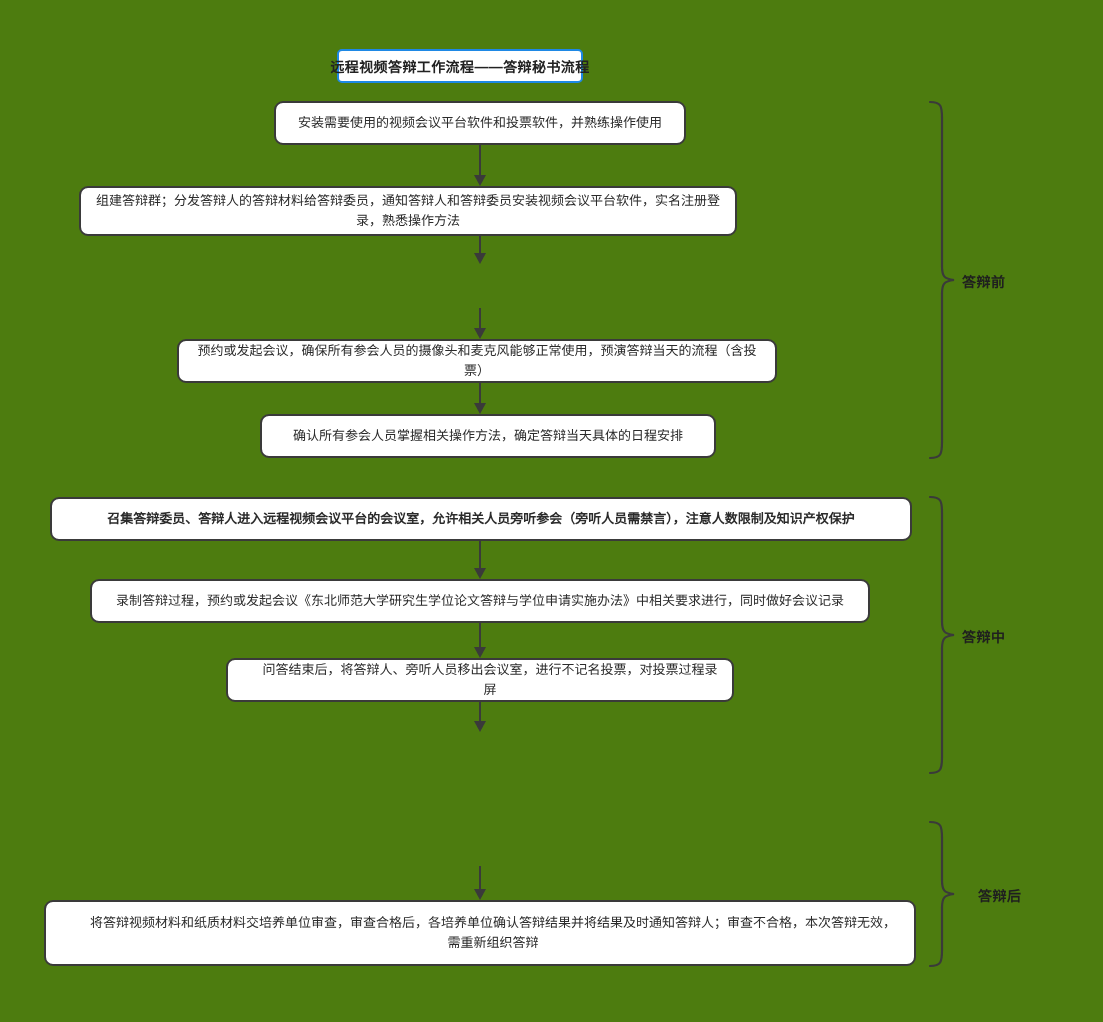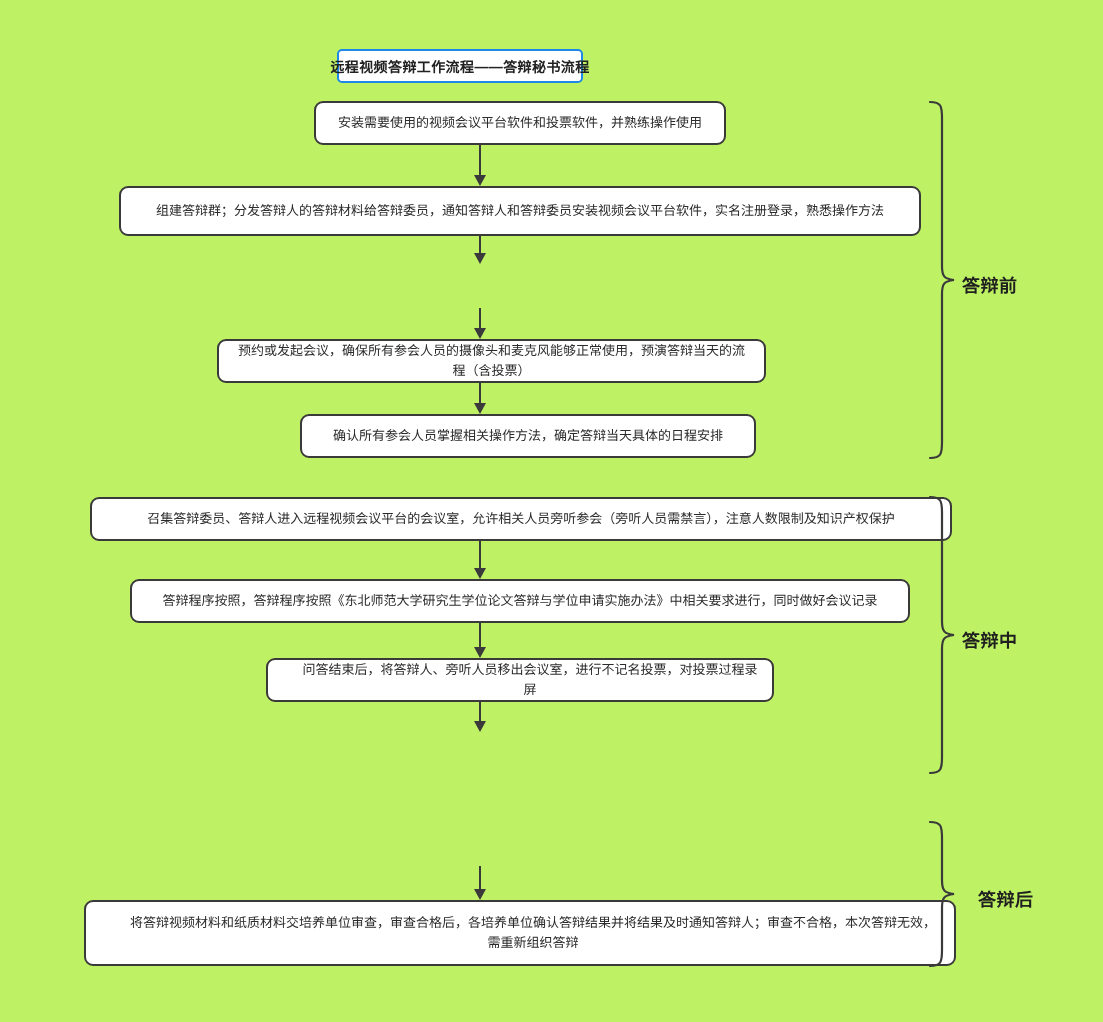--- a/index.html
+++ b/index.html
@@ -46,21 +46,20 @@
     border-radius: 9px;
     background: #ffffff;
     display: flex;
     align-items: center;
     justify-content: flex-start;
     text-align: center;
     font-size: 13px;
     line-height: 1.55;
     color: #2b2b2b;
     padding: 4px 14px;
-    margin-left: 40px;
   }
   .node .node-text {
     display: block;
     width: 100%;
   }
 
   
   .arrow {
     position: absolute;
     width: 14px;
@@ -89,61 +88,61 @@
   
   .brace-group {
     position: absolute;
   }
   .brace-group svg {
     display: block;
     overflow: visible;
   }
   .phase-label {
     position: absolute;
-    font-size: 18px;
+    font-size: 14px;
     font-weight: bold;
     color: #1f1f1f;
     white-space: nowrap;
     letter-spacing: 0.5px;
   }
 </style>
 </head>
 <body>
 
-<div id="canvas" style="background: #bef264;">
+<div id="canvas" style="background: #4d7c0f;">
 
   <div class="title-box" style="left: 337px; top: 49px; width: 246px; height: 34px; border-color: rgb(30, 136, 229);">
     <span>远程视频答辩工作流程——答辩秘书流程</span>
   </div>
 
   <div class="node" style="left: 274px; top: 101px; width: 412px; height: 44px; border-color: rgb(58, 58, 58);">
     <span class="node-text">安装需要使用的视频会议平台软件和投票软件，并熟练操作使用</span>
   </div>
 
   <div class="arrow" style="left:473px; top:145px; height:41px;">
     <div class="shaft" style="height: 30px; background: rgb(58, 58, 58);"></div>
     <div class="head" style="border-top-color: rgb(58, 58, 58);"></div>
   </div>
 
-  <div class="node" style="left: 79px; top: 186px; width: 802px; height: 50px; border-color: rgb(58, 58, 58);">
+  <div class="node" style="left: 79px; top: 186px; width: 658px; height: 50px; border-color: rgb(58, 58, 58);">
     <span class="node-text">组建答辩群；分发答辩人的答辩材料给答辩委员，通知答辩人和答辩委员安装视频会议平台软件，实名注册登录，熟悉操作方法</span>
   </div>
 
   <div class="arrow" style="left:473px; top:236px; height:28px;">
     <div class="shaft" style="height: 17px; background: rgb(58, 58, 58);"></div>
     <div class="head" style="border-top-color: rgb(58, 58, 58);"></div>
   </div>
 
 
   <div class="arrow" style="left:473px; top:308px; height:31px;">
     <div class="shaft" style="height: 20px; background: rgb(58, 58, 58);"></div>
     <div class="head" style="border-top-color: rgb(58, 58, 58);"></div>
   </div>
 
-  <div class="node" style="left: 177px; top: 339px; width: 549px; height: 44px; border-color: rgb(58, 58, 58);">
+  <div class="node" style="left: 177px; top: 339px; width: 600px; height: 44px; border-color: rgb(58, 58, 58);">
     <span class="node-text">预约或发起会议，确保所有参会人员的摄像头和麦克风能够正常使用，预演答辩当天的流程（含投票）</span>
   </div>
 
   <div class="arrow" style="left:473px; top:383px; height:31px;">
     <div class="shaft" style="height: 20px; background: rgb(58, 58, 58);"></div>
     <div class="head" style="border-top-color: rgb(58, 58, 58);"></div>
   </div>
 
   <div class="node" style="left: 260px; top: 414px; width: 456px; height: 44px; border-color: rgb(58, 58, 58);">
     <span class="node-text">确认所有参会人员掌握相关操作方法，确定答辩当天具体的日程安排</span>
@@ -151,31 +150,31 @@
 
   <div class="brace-group" style="left:928px; top:100px; width:30px; height:360px;">
     <svg width="30" height="360" viewBox="0 0 30 360" fill="none">
       <path d="M2 2 C 13 2, 14 6, 14 18 L14 166 C14 176, 16 179, 26 180 C16 181, 14 184, 14 194 L14 342 C14 354, 13 358, 2 358" stroke="#3a3a3a" stroke-width="2.2" stroke-linecap="round" fill="none"></path>
     </svg>
   </div>
   <div class="phase-label" style="left:962px; top:271px;">
     <span>答辩前</span>
   </div>
 
-  <div class="node" style="left: 50px; top: 497px; width: 862px; height: 44px; border-color: rgb(58, 58, 58);">
+  <div class="node" style="left: 50px; top: 497px; width: 862px; height: 44px; border-color: rgb(58, 58, 58); font-weight: bold;">
     <span class="node-text">召集答辩委员、答辩人进入远程视频会议平台的会议室，允许相关人员旁听参会（旁听人员需禁言），注意人数限制及知识产权保护</span>
   </div>
 
   <div class="arrow" style="left:473px; top:541px; height:38px;">
     <div class="shaft" style="height: 27px; background: rgb(58, 58, 58);"></div>
     <div class="head" style="border-top-color: rgb(58, 58, 58);"></div>
   </div>
 
   <div class="node" style="left: 90px; top: 579px; width: 780px; height: 44px; border-color: rgb(58, 58, 58);">
-    <span class="node-text">答辩程序按照，答辩程序按照《东北师范大学研究生学位论文答辩与学位申请实施办法》中相关要求进行，同时做好会议记录</span>
+    <span class="node-text">录制答辩过程，预约或发起会议《东北师范大学研究生学位论文答辩与学位申请实施办法》中相关要求进行，同时做好会议记录</span>
   </div>
 
   <div class="arrow" style="left:473px; top:623px; height:35px;">
     <div class="shaft" style="height: 24px; background: rgb(58, 58, 58);"></div>
     <div class="head" style="border-top-color: rgb(58, 58, 58);"></div>
   </div>
 
   <div class="node" style="left: 226px; top: 658px; width: 508px; height: 44px; border-color: rgb(58, 58, 58); padding-left: 34px;">
     <span class="node-text">问答结束后，将答辩人、旁听人员移出会议室，进行不记名投票，对投票过程录屏</span>
   </div>

